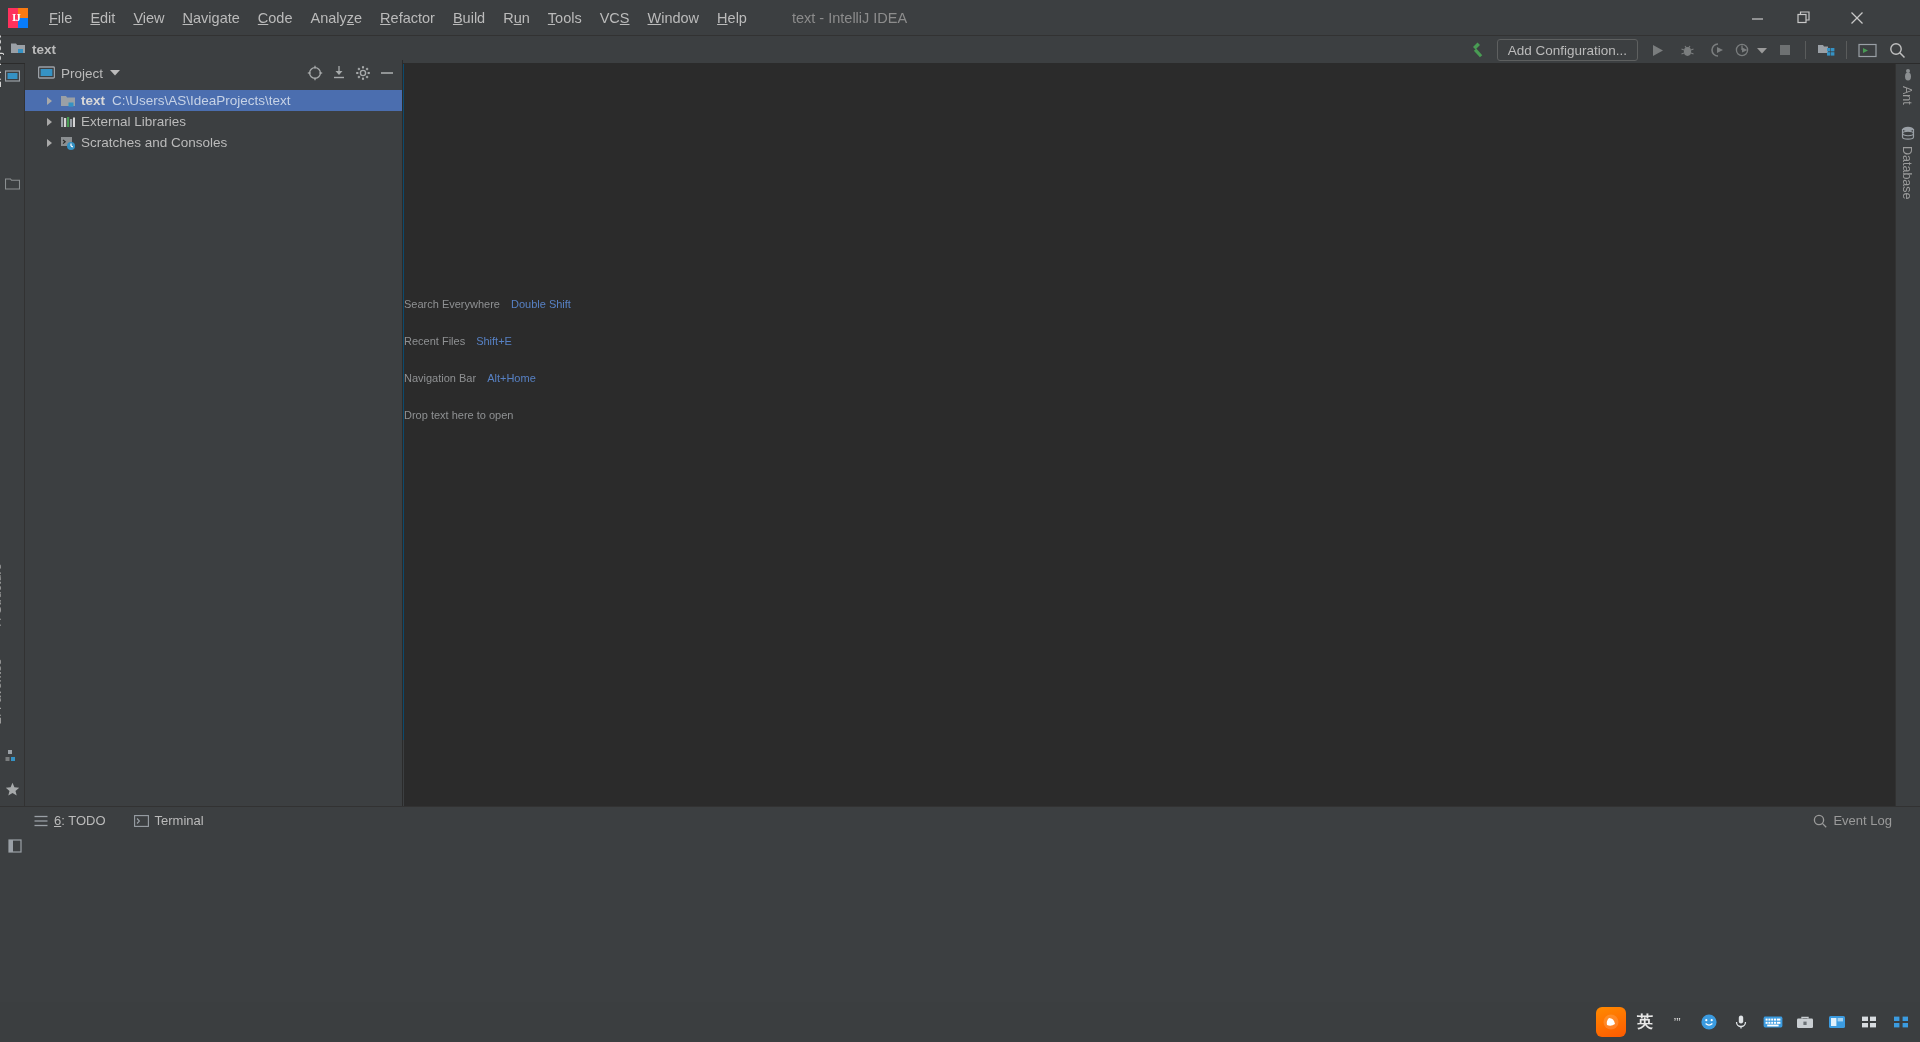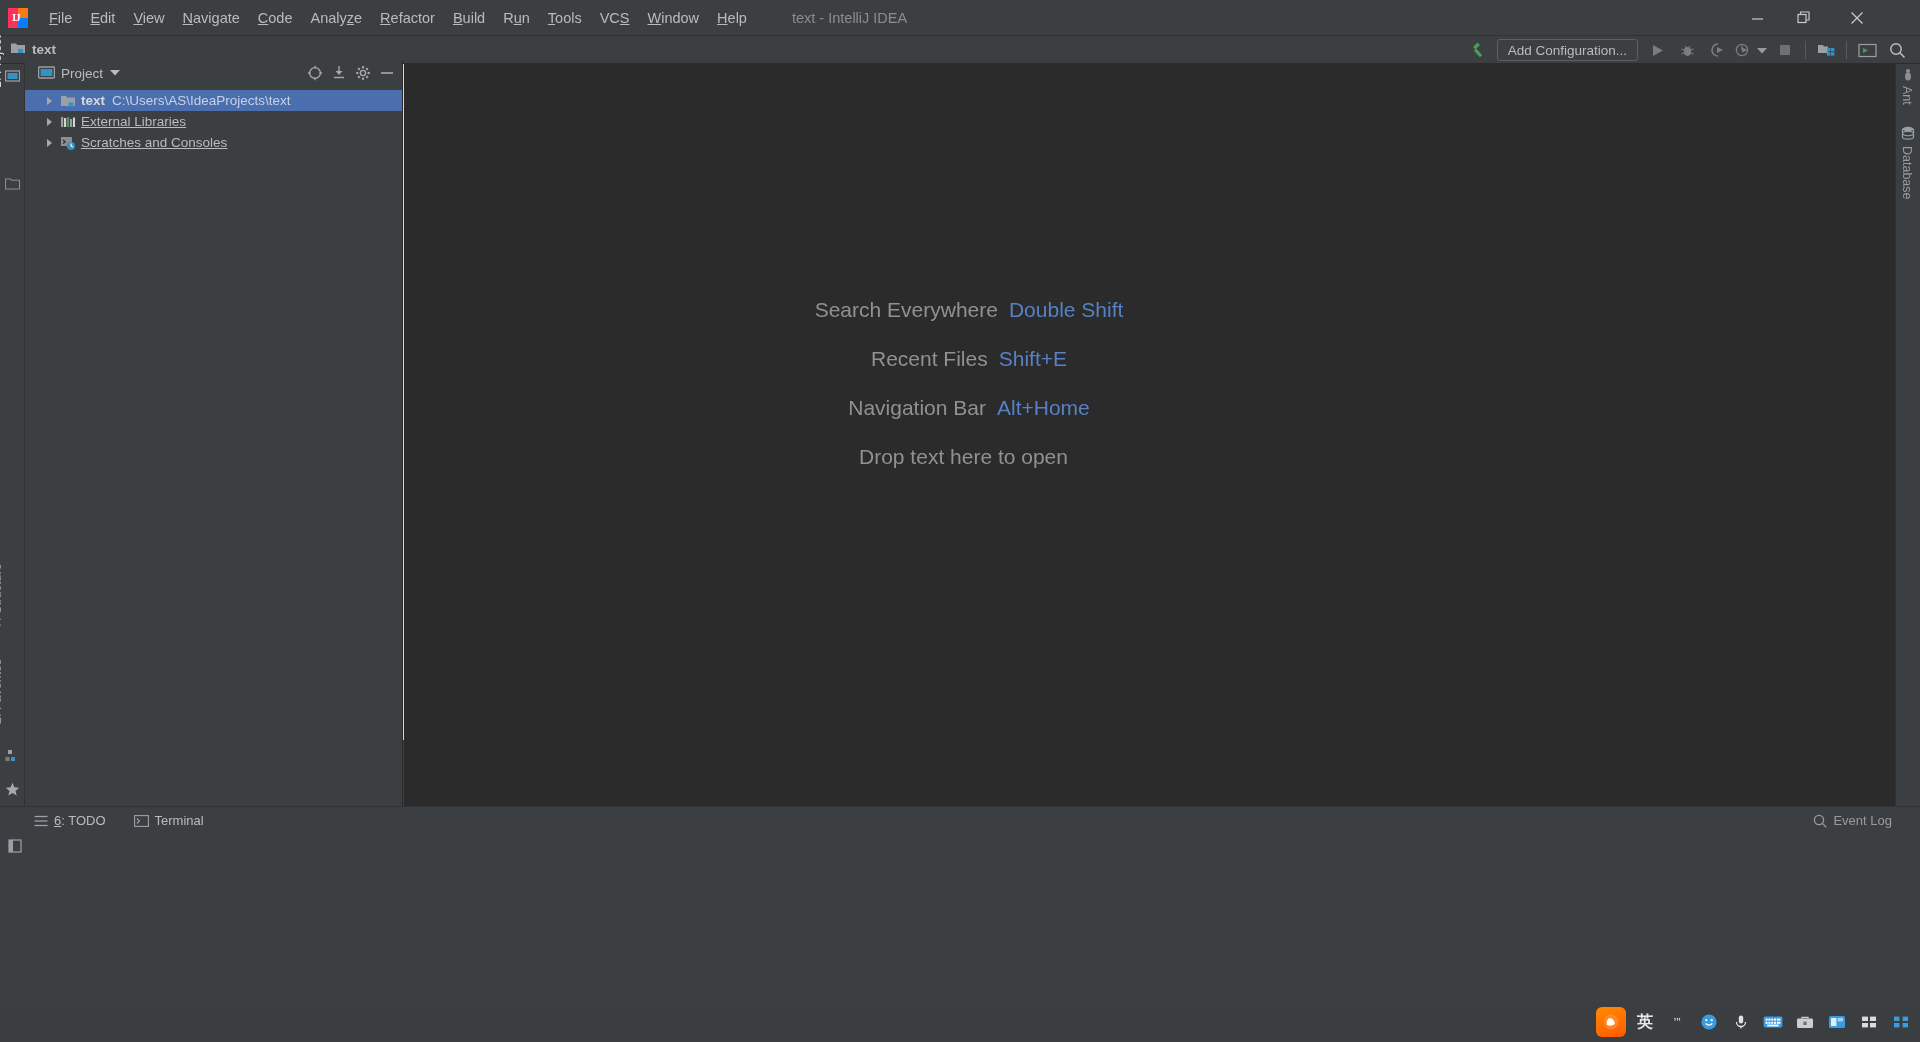--- a/index.html
+++ b/index.html
@@ -3,21 +3,21 @@
 <meta charset="utf-8">
 <style>
   * { box-sizing: border-box; margin: 0; padding: 0; }
   html, body {
     width: 1920px; height: 1042px;
     background: #3c3f41;
     font-family: "Liberation Sans", sans-serif;
     overflow: hidden;
     -webkit-font-smoothing: antialiased;
   }
-  .app { position: relative; width: 1920px; height: 740px; background: #fde047; }
+  .app { position: relative; width: 1920px; height: 740px; background: #0c4a6e; }
 
   
   .menubar {
     position: absolute; left: 0; top: 0; width: 1920px; height: 36px;
     background: #3c3f41; display: flex; align-items: center;
     border-bottom: 1px solid #323232;
   }
   .ij-logo { width: 20px; height: 20px; margin-left: 8px; margin-right: 12px; position: relative; }
   .ij-logo .q1 { position:absolute; left:0; top:0; width:10px; height:10px; background:#fe315d; }
   .ij-logo .q2 { position:absolute; right:0; top:0; width:10px; height:10px; background:#f97a12; }
@@ -103,32 +103,32 @@
   .tree-row.selected { background: #4b6eaf; }
   .tree-arrow {
     width: 0; height: 0; border-left: 5px solid #a9a9a9;
     border-top: 4px solid transparent; border-bottom: 4px solid transparent;
     margin-right: 8px; flex: 0 0 auto;
   }
   .tree-icon { width: 16px; height: 16px; margin-right: 5px; flex: 0 0 auto; position: relative; }
   .tree-label { font-weight: bold; color: #d8d8d8; }
   .tree-sub { color: #8c8c8c; font-weight: normal; margin-left: 7px; }
   .tree-row.selected .tree-sub { color: #c6d2e6; }
-  .tree-plain { color: #bbbbbb; font-weight: normal; text-decoration: underline; }
+  .tree-plain { color: #bbbbbb; font-weight: normal; }
 
   
   .editor {
     position: absolute; left: 404px; top: 64px; width: 1491px; height: 742px;
     background: #2b2b2b;
   }
   .hints {
     position: absolute; left: 0; top: 234px; width: 1130px;
     display: flex; flex-direction: column; gap: 25px;
   }
-  .hint-row { display: flex; align-items: baseline; justify-content: center; font-size: 21px; }
+  .hint-row { display: flex; align-items: baseline; justify-content: flex-start; font-size: 11px; }
   .hint-label { color: #8f9193; }
   .hint-key { color: #5781c4; margin-left: 11px; }
 
   
   .bottombar {
     position: absolute; left: 0; top: 806px; width: 1920px; height: 28px;
     background: #3c3f41; border-top: 1px solid #323232;
     display: flex; align-items: center;
   }
   .bb-item { display: flex; align-items: center; margin-left: 14px; color: #bbbbbb; font-size: 13px; }

